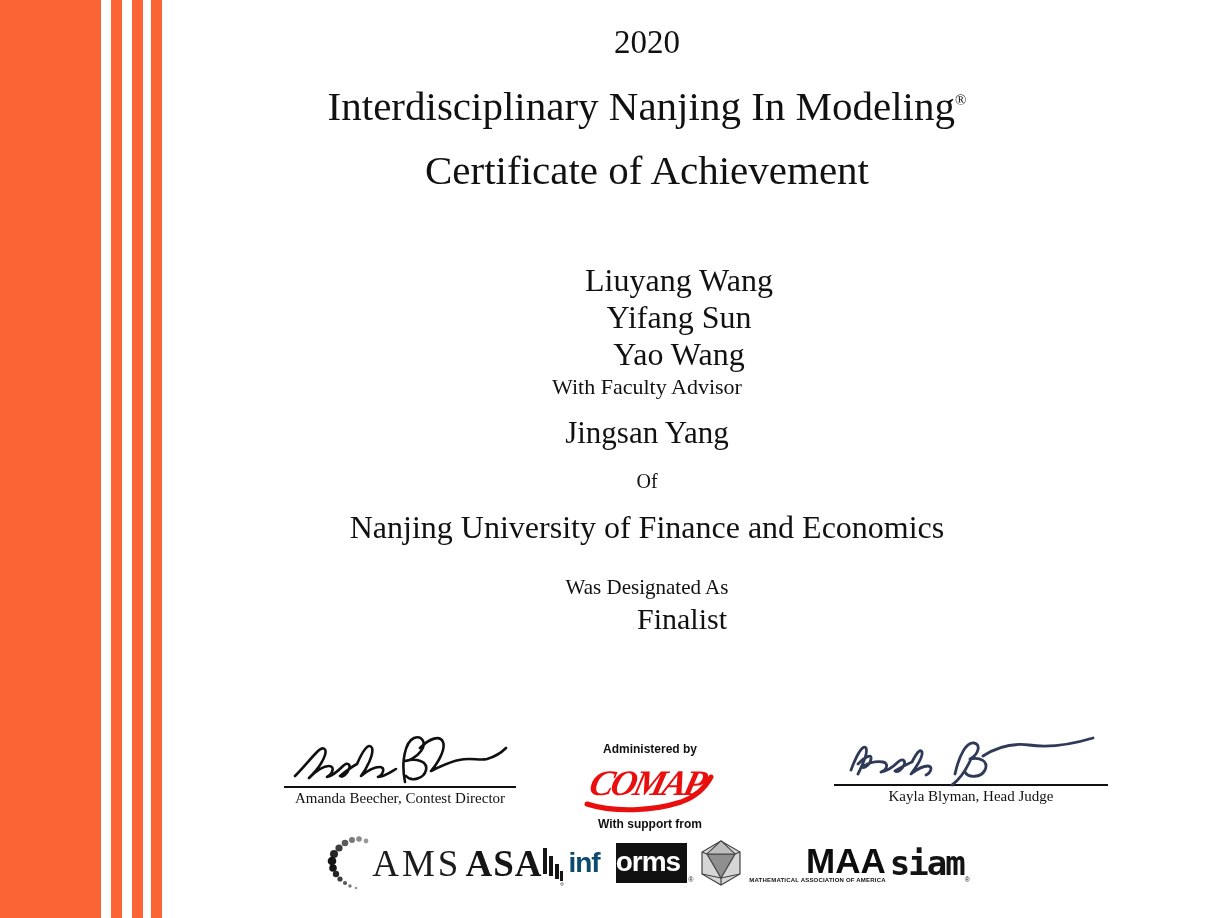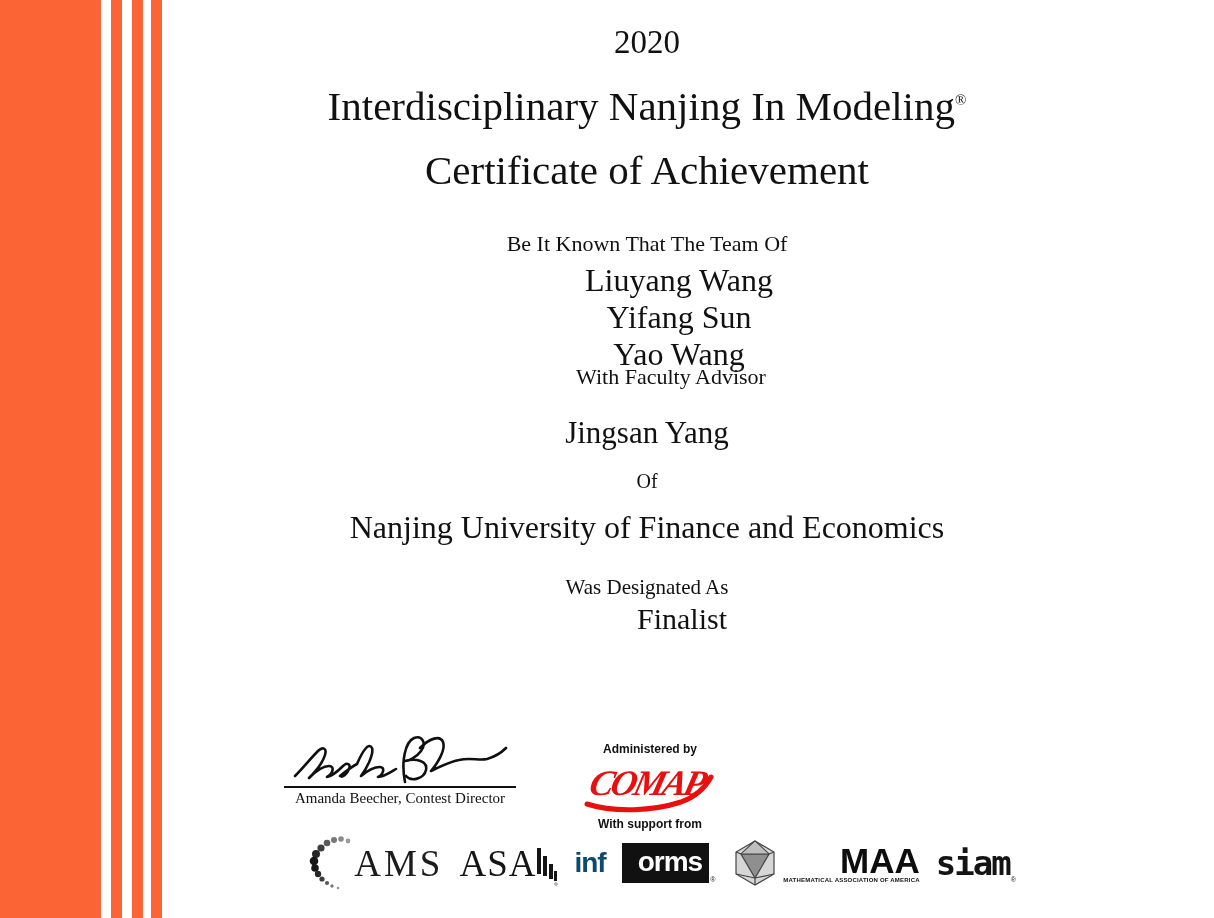--- a/index.html
+++ b/index.html
@@ -13,21 +13,21 @@
   .s1{left:111px;} .s2{left:132px;} .s3{left:151px;}
 
   
   .cline{position:absolute;left:162px;width:970px;text-align:center;white-space:nowrap;}
   .year{top:24px;font-size:33px;}
   .title{top:82px;font-size:41px;}
   .title sup{font-size:15px;vertical-align:super;}
   .cert{top:146px;font-size:41px;}
   .intro{top:231px;font-size:22px;}
   .members{top:262px;font-size:32px;line-height:37px;padding-left:32px;}
-  .adv-intro{top:364px;font-size:22px;margin-left:24px;}
+  .adv-intro{top:374px;font-size:22px;}
   .advisor{top:415px;font-size:31px;}
   .of{top:470px;font-size:20px;}
   .inst{top:509px;font-size:32px;}
   .award-intro{top:575px;font-size:21px;}
   .designation{top:602px;font-size:30px;padding-left:35px;}
 
   
   .sigblock{position:absolute;text-align:center;}
   .sig-left{left:284px;top:728px;width:232px;}
   .sig-right{left:834px;top:728px;width:274px;}
@@ -36,30 +36,30 @@
   .sig-label{font-size:15px;margin-top:2px;}
 
   
   .admin-col{position:absolute;left:555px;top:742px;width:190px;text-align:center;
     font-family:"Liberation Sans","DejaVu Sans",sans-serif;}
   .small-bold{font-size:12px;font-weight:bold;color:#111;}
   .comap-svg{display:block;margin:1px auto 3px auto;overflow:visible;}
   .support-label{margin-top:4px;}
 
   
-  .logo-row{position:absolute;left:176px;top:830px;width:970px;height:66px;
-    display:flex;justify-content:center;align-items:center;gap:16px;
+  .logo-row{position:absolute;left:162px;top:830px;width:970px;height:66px;
+    display:flex;justify-content:center;align-items:center;gap:4px;
     font-family:"Liberation Sans","DejaVu Sans",sans-serif;}
   .logo{display:flex;align-items:center;}
   .ams-text{font-family:"Liberation Serif",serif;font-size:37px;letter-spacing:3px;color:#1c1c1c;margin-left:2px;}
-  .asa-text{font-family:"Liberation Serif",serif;font-size:37px;font-weight:normal;letter-spacing:1px;color:#151515;}
+  .asa-text{font-family:"Liberation Serif",serif;font-size:37px;font-weight:bold;letter-spacing:1px;color:#151515;}
   .informs{align-items:flex-end;}
   .informs-inf{font-size:28px;font-weight:bold;letter-spacing:-1px;color:#0c4a6e;line-height:40px;}
   .informs-box{background:#111;color:#fff;font-size:28px;font-weight:bold;letter-spacing:-1px;
-    padding:5px 7px 7px 16px;line-height:28px;margin-left:16px;}
+    padding:5px 7px 7px 0;line-height:28px;margin-left:16px;}
   .reg-tiny{font-size:7px;color:#222;align-self:flex-end;margin-left:1px;}
   .maa-col{display:flex;flex-direction:column;align-items:flex-end;margin-left:4px;}
   .maa-text{font-size:35px;font-weight:800;letter-spacing:0px;color:#0d0d0d;line-height:33px;}
   .maa-caption{font-size:6px;font-weight:bold;letter-spacing:0.2px;color:#111;white-space:nowrap;}
   .siam-text{font-family:"DejaVu Sans Mono",monospace;font-size:34px;font-weight:bold;
     letter-spacing:-2px;color:#141414;}
 </style>
 </head>
 <body>
 
@@ -67,21 +67,20 @@
 
   <div class="band"></div>
   <div class="stripe s1"></div>
   <div class="stripe s2"></div>
   <div class="stripe s3"></div>
 
   <div class="cline year">2020</div>
   <div class="cline title"><span>Interdisciplinary Nanjing In Modeling</span><sup>®</sup></div>
   <div class="cline cert">Certificate of Achievement</div>
 
-  <div class="cline intro">Be It Known That The Team Of</div>
   <div class="cline members">
     <div>Liuyang Wang</div>
     <div>Yifang Sun</div>
     <div>Yao Wang</div>
   </div>
   <div class="cline adv-intro">With Faculty Advisor</div>
   <div class="cline advisor">Jingsan Yang</div>
 
   <div class="cline of">Of</div>
   <div class="cline inst">Nanjing University of Finance and Economics</div>
@@ -94,20 +93,31 @@
       <g fill="none" stroke="#101010" stroke-width="2.6" stroke-linecap="round" stroke-linejoin="round">
         <path d="M8 48 C16 40 24 30 30 24 C36 18 40 20 38 27 C36 34 28 44 22 50 C28 44 36 38 42 38 C48 38 46 46 40 49 C46 48 52 42 56 38 C60 34 64 36 62 41 C60 46 56 50 53 48 C58 44 66 38 70 36 C76 22 82 14 85 20 C87 26 80 40 74 48 C80 43 88 39 93 39 C98 39 97 46 91 49 C97 49 104 44 109 41"></path>
         <path d="M118 54 C114 34 118 14 127 10 C135 7 140 15 134 23 C129 30 121 33 118 33 C129 30 141 33 139 42 C137 51 124 54 119 48"></path>
         <path d="M133 20 C143 10 153 7 156 14 C159 22 150 36 144 43 C152 39 162 34 172 32 C184 29 192 33 200 31 C207 29 214 25 219 20"></path>
       </g>
     </svg>
     <div class="sig-rule"></div>
     <div class="sig-label">Amanda Beecher, Contest Director</div>
   </div>
 
+  <div class="sigblock sig-right">
+    <svg class="sig-svg" width="268" height="60" viewBox="0 0 268 60">
+      <g fill="none" stroke="#2e3a57" stroke-width="2.8" stroke-linecap="round" stroke-linejoin="round">
+        <path d="M14 42 C20 26 26 16 29 20 C31 24 26 36 21 46 M21 36 C28 29 35 25 34 31 C33 37 27 41 25 39 C31 35 39 33 46 34 C52 35 50 42 44 44 C50 43 57 38 61 34 C65 30 69 32 67 37 C65 42 60 45 58 43 C63 40 70 36 75 34 C79 26 83 20 85 24 C86 28 80 38 74 46 C79 42 86 38 91 38 C96 38 94 45 89 47"></path>
+        <path d="M118 46 C122 28 129 14 137 15 C144 16 142 26 133 31 C143 29 152 33 148 42 C144 50 131 50 128 44 M134 31 C129 42 122 52 115 57"></path>
+        <path d="M146 28 C160 19 176 15 192 17 C212 20 236 16 256 10"></path>
+      </g>
+    </svg>
+    <div class="sig-rule"></div>
+    <div class="sig-label">Kayla Blyman, Head Judge</div>
+  </div>
 
   <div class="admin-col">
     <div class="small-bold">Administered by</div>
     <svg class="comap-svg" width="134" height="56" viewBox="0 0 134 56">
       <g transform="translate(14 0) skewX(-14)">
         <text x="0" y="38" font-family="Liberation Serif, serif" font-style="italic" font-weight="bold" font-size="36" letter-spacing="-3" fill="#e90f0f">COMAP</text>
       </g>
       <path d="M4 47 C32 56 70 54 98 45 C112 40 122 31 128 20" fill="none" stroke="#e90f0f" stroke-width="5" stroke-linecap="round"></path>
     </svg>
     <div class="small-bold support-label">With support from</div>

